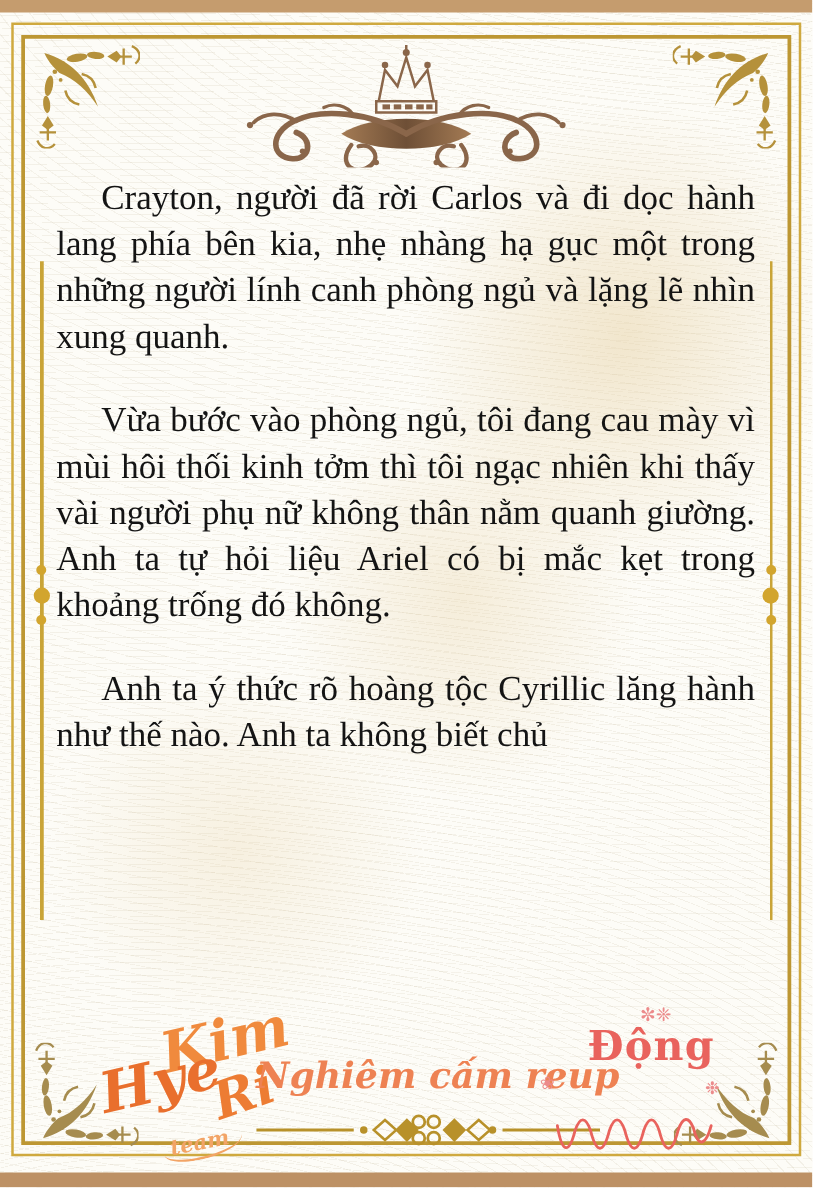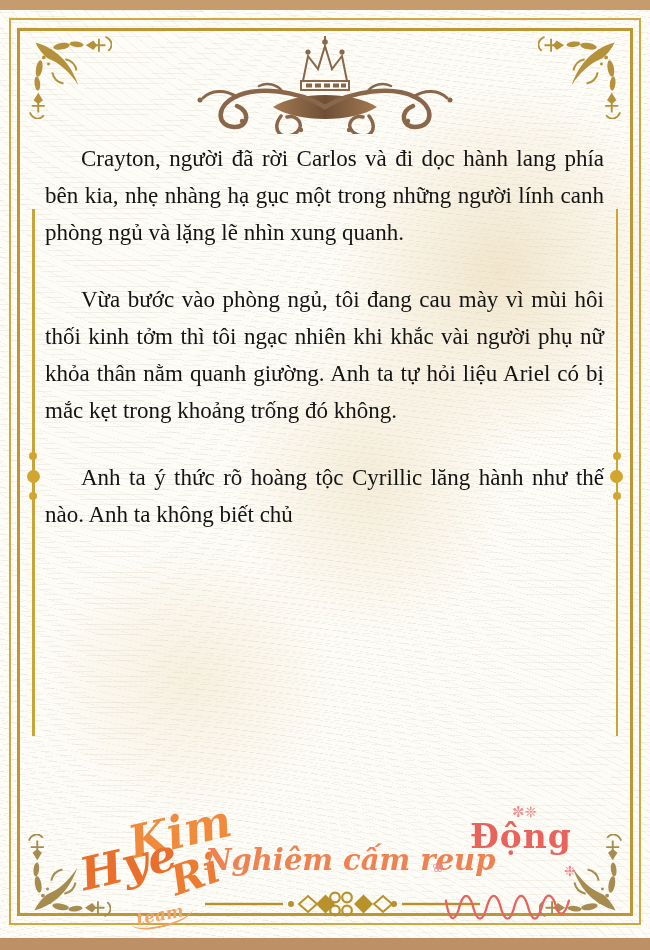--- a/index.html
+++ b/index.html
@@ -24,21 +24,21 @@
   .corner.bl{left:27px;top:834px;transform:scaleY(-1);color:#a68c4f;}
   .corner.br{left:539px;top:834px;transform:scale(-1,-1);color:#a68c4f;}
   .accent{position:absolute;top:209px;width:2.5px;height:527px;background:#c9a437;}
   .accent.l{left:32px;} .accent.r{right:32px;}
   .adot{position:absolute;border-radius:50%;background:#d2a52e;}
   .adot.s{width:8px;height:8px;} .adot.b{width:13px;height:13px;}
   .adot.l1{left:29px;top:452px;} .adot.l2{left:27px;top:470px;} .adot.l3{left:29px;top:492px;}
   .adot.r1{right:29px;top:452px;} .adot.r2{right:27px;top:470px;} .adot.r3{right:29px;top:492px;}
   .crown-wrap{position:absolute;left:185px;top:34px;width:280px;height:104px;}
   .story{position:absolute;left:45px;right:46px;top:140px;color:#141414;
-    font-size:23px;line-height:37px;text-align:justify;}
+    font-size:28px;line-height:37px;text-align:justify;}
   .story p{margin:0 0 30px 0;text-indent:36px;}
   .footer{position:absolute;left:0;right:0;top:805px;height:135px;}
   .team-logo{position:absolute;left:86px;top:5px;width:160px;height:125px;transform:rotate(-3deg);
     font-family:"DejaVu Serif", serif;font-style:italic;font-weight:bold;}
   .team-logo span{position:absolute;white-space:nowrap;}
   .tk1{left:44px;top:-4px;font-size:45px;color:#f08a3d;transform:rotate(-10deg);}
   .tk2{left:-6px;top:26px;font-size:45px;color:#e96f2d;transform:rotate(-10deg);}
   .tk3{left:84px;top:42px;font-size:41px;color:#ed7c33;transform:rotate(-16deg);}
   .tk4{left:42px;top:94px;font-size:17px;color:#f2a466;transform:rotate(-8deg);border-bottom:2px solid #f2a466;padding:0 10px 1px 6px;border-radius:0 0 60% 40%;}
   .warning{position:absolute;left:205px;top:38px;width:275px;text-align:center;
@@ -150,21 +150,21 @@
         <circle cx="15" cy="66" r="2.5" fill="#8a664a" stroke="none"></circle>
         <circle cx="57" cy="87" r="2.2" fill="#8a664a" stroke="none"></circle>
         <circle cx="116" cy="96" r="2.2" fill="#8a664a" stroke="none"></circle>
       </g>
       <use href="#fl" transform="translate(280 0) scale(-1 1)"></use>
     </svg>
   </div>
 
   <div class="story">
     <p>Crayton, người đã rời Carlos và đi dọc hành lang phía bên kia, nhẹ nhàng hạ gục một trong những người lính canh phòng ngủ và lặng lẽ nhìn xung quanh.</p>
-    <p>Vừa bước vào phòng ngủ, tôi đang cau mày vì mùi hôi thối kinh tởm thì tôi ngạc nhiên khi khắc vài người phụ nữ khỏa thân nằm quanh giường. Anh ta tự hỏi liệu Ariel có bị mắc kẹt trong khoảng trống đó không.</p>
+    <p>Vừa bước vào phòng ngủ, tôi đang cau mày vì mùi hôi thối kinh tởm thì tôi ngạc nhiên khi thấy vài người phụ nữ không thân nằm quanh giường. Anh ta tự hỏi liệu Ariel có bị mắc kẹt trong khoảng trống đó không.</p>
     <p>Anh ta ý thức rõ hoàng tộc Cyrillic lăng hành như thế nào. Anh ta không biết chủ</p>
   </div>
 
   <div class="footer">
 
     <div class="team-logo">
       <span class="tk1">Kim</span>
       <span class="tk2">Hye</span>
       <span class="tk3">Ri</span>
       <span class="tk4">team</span>

